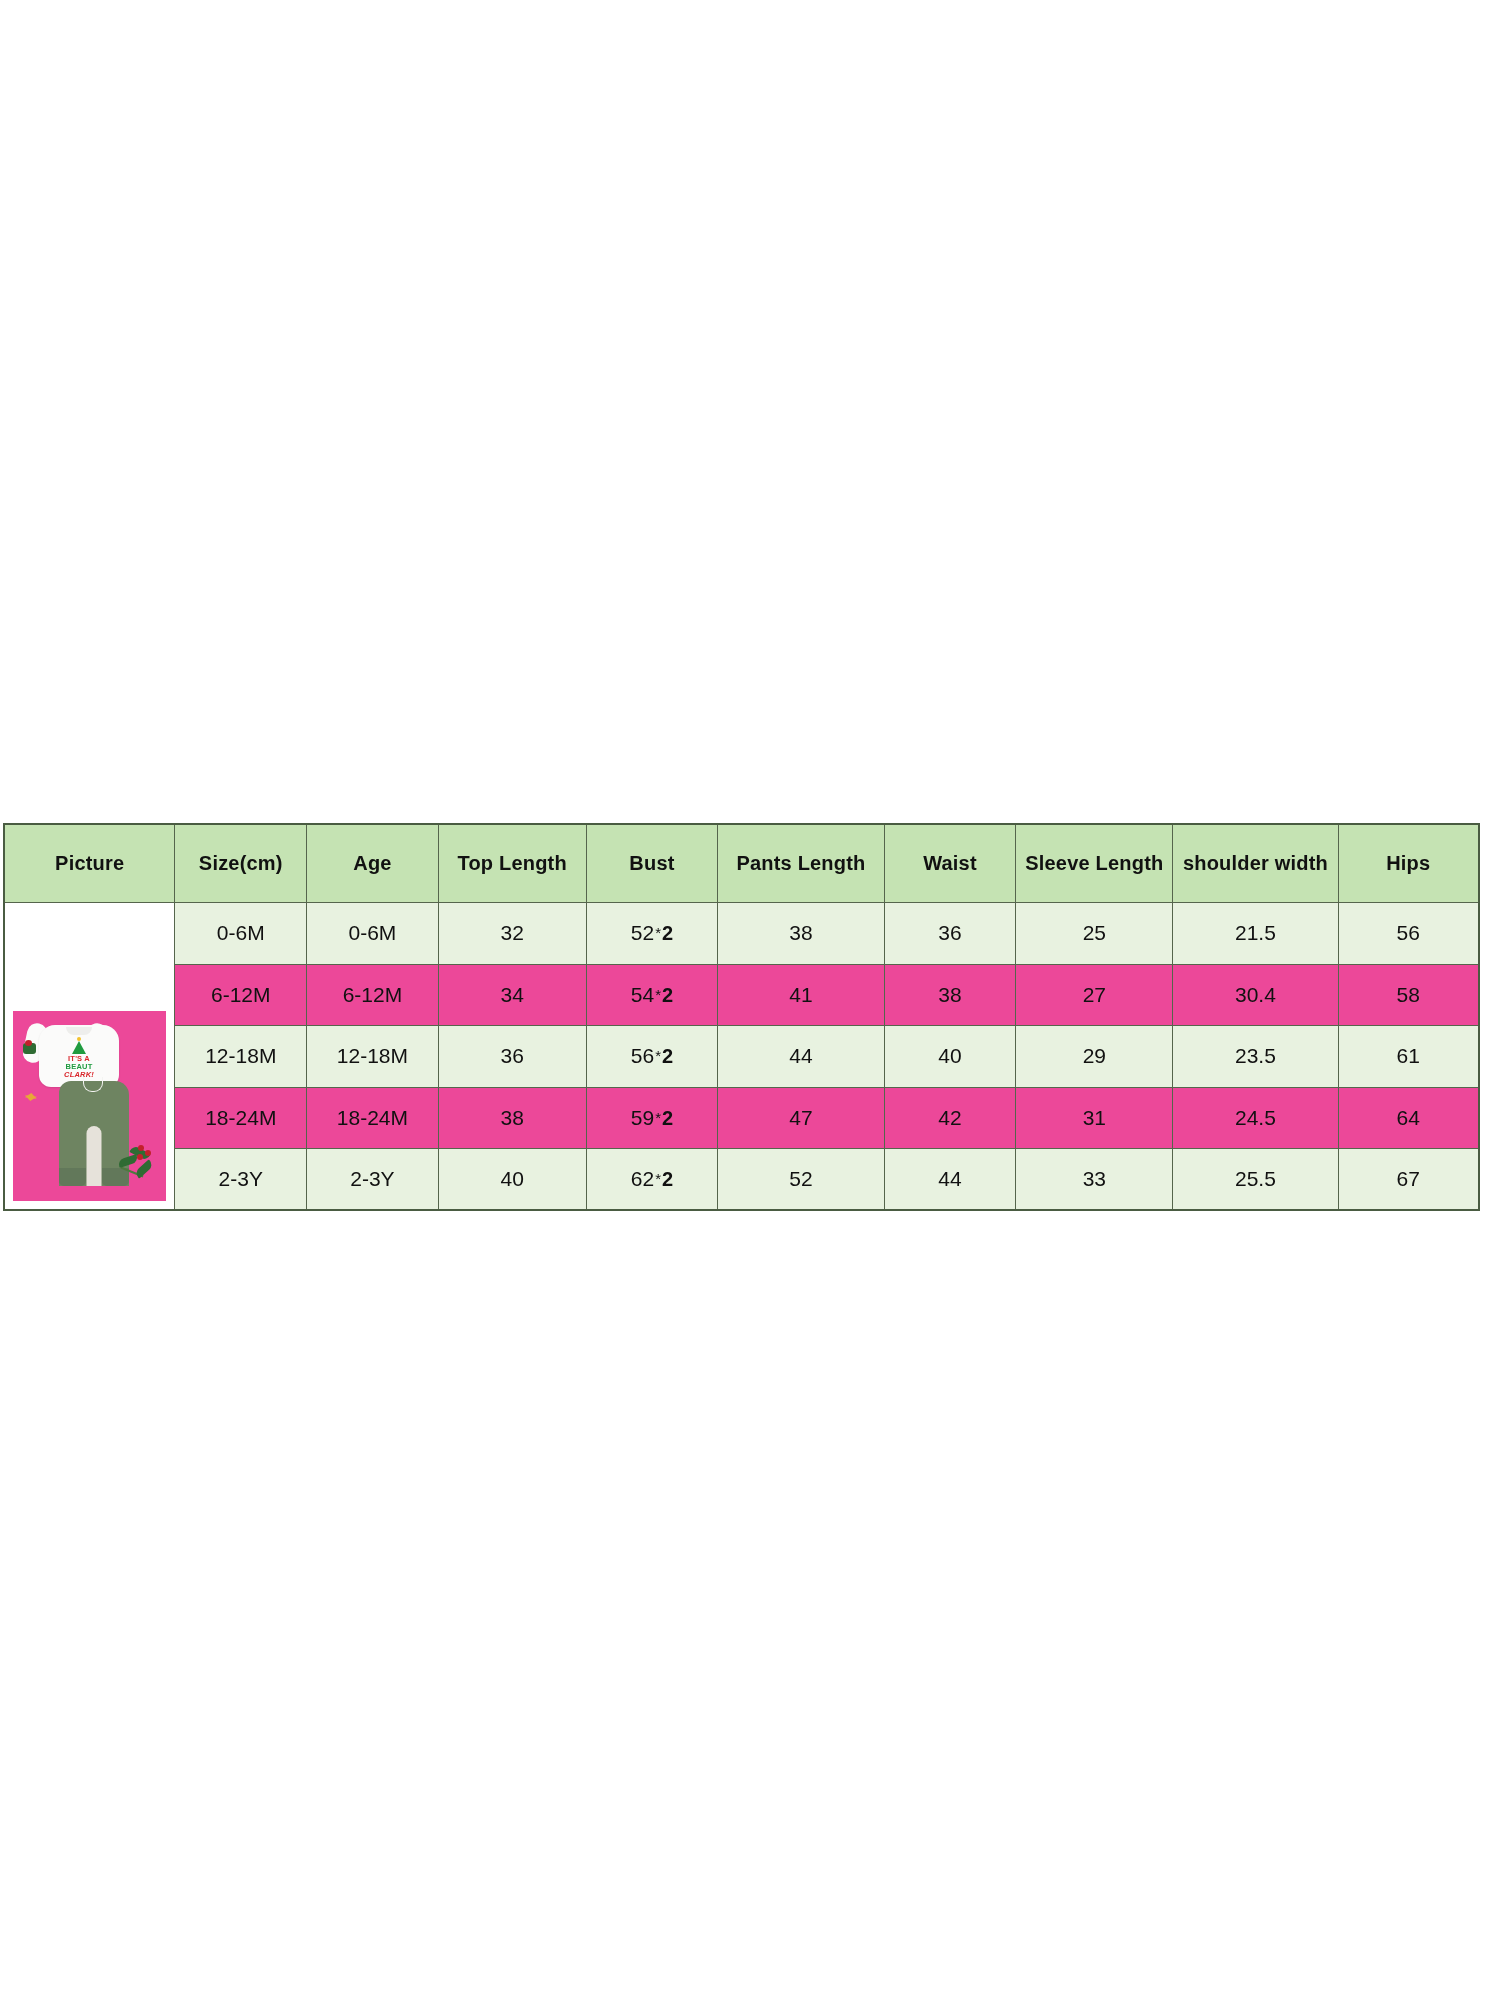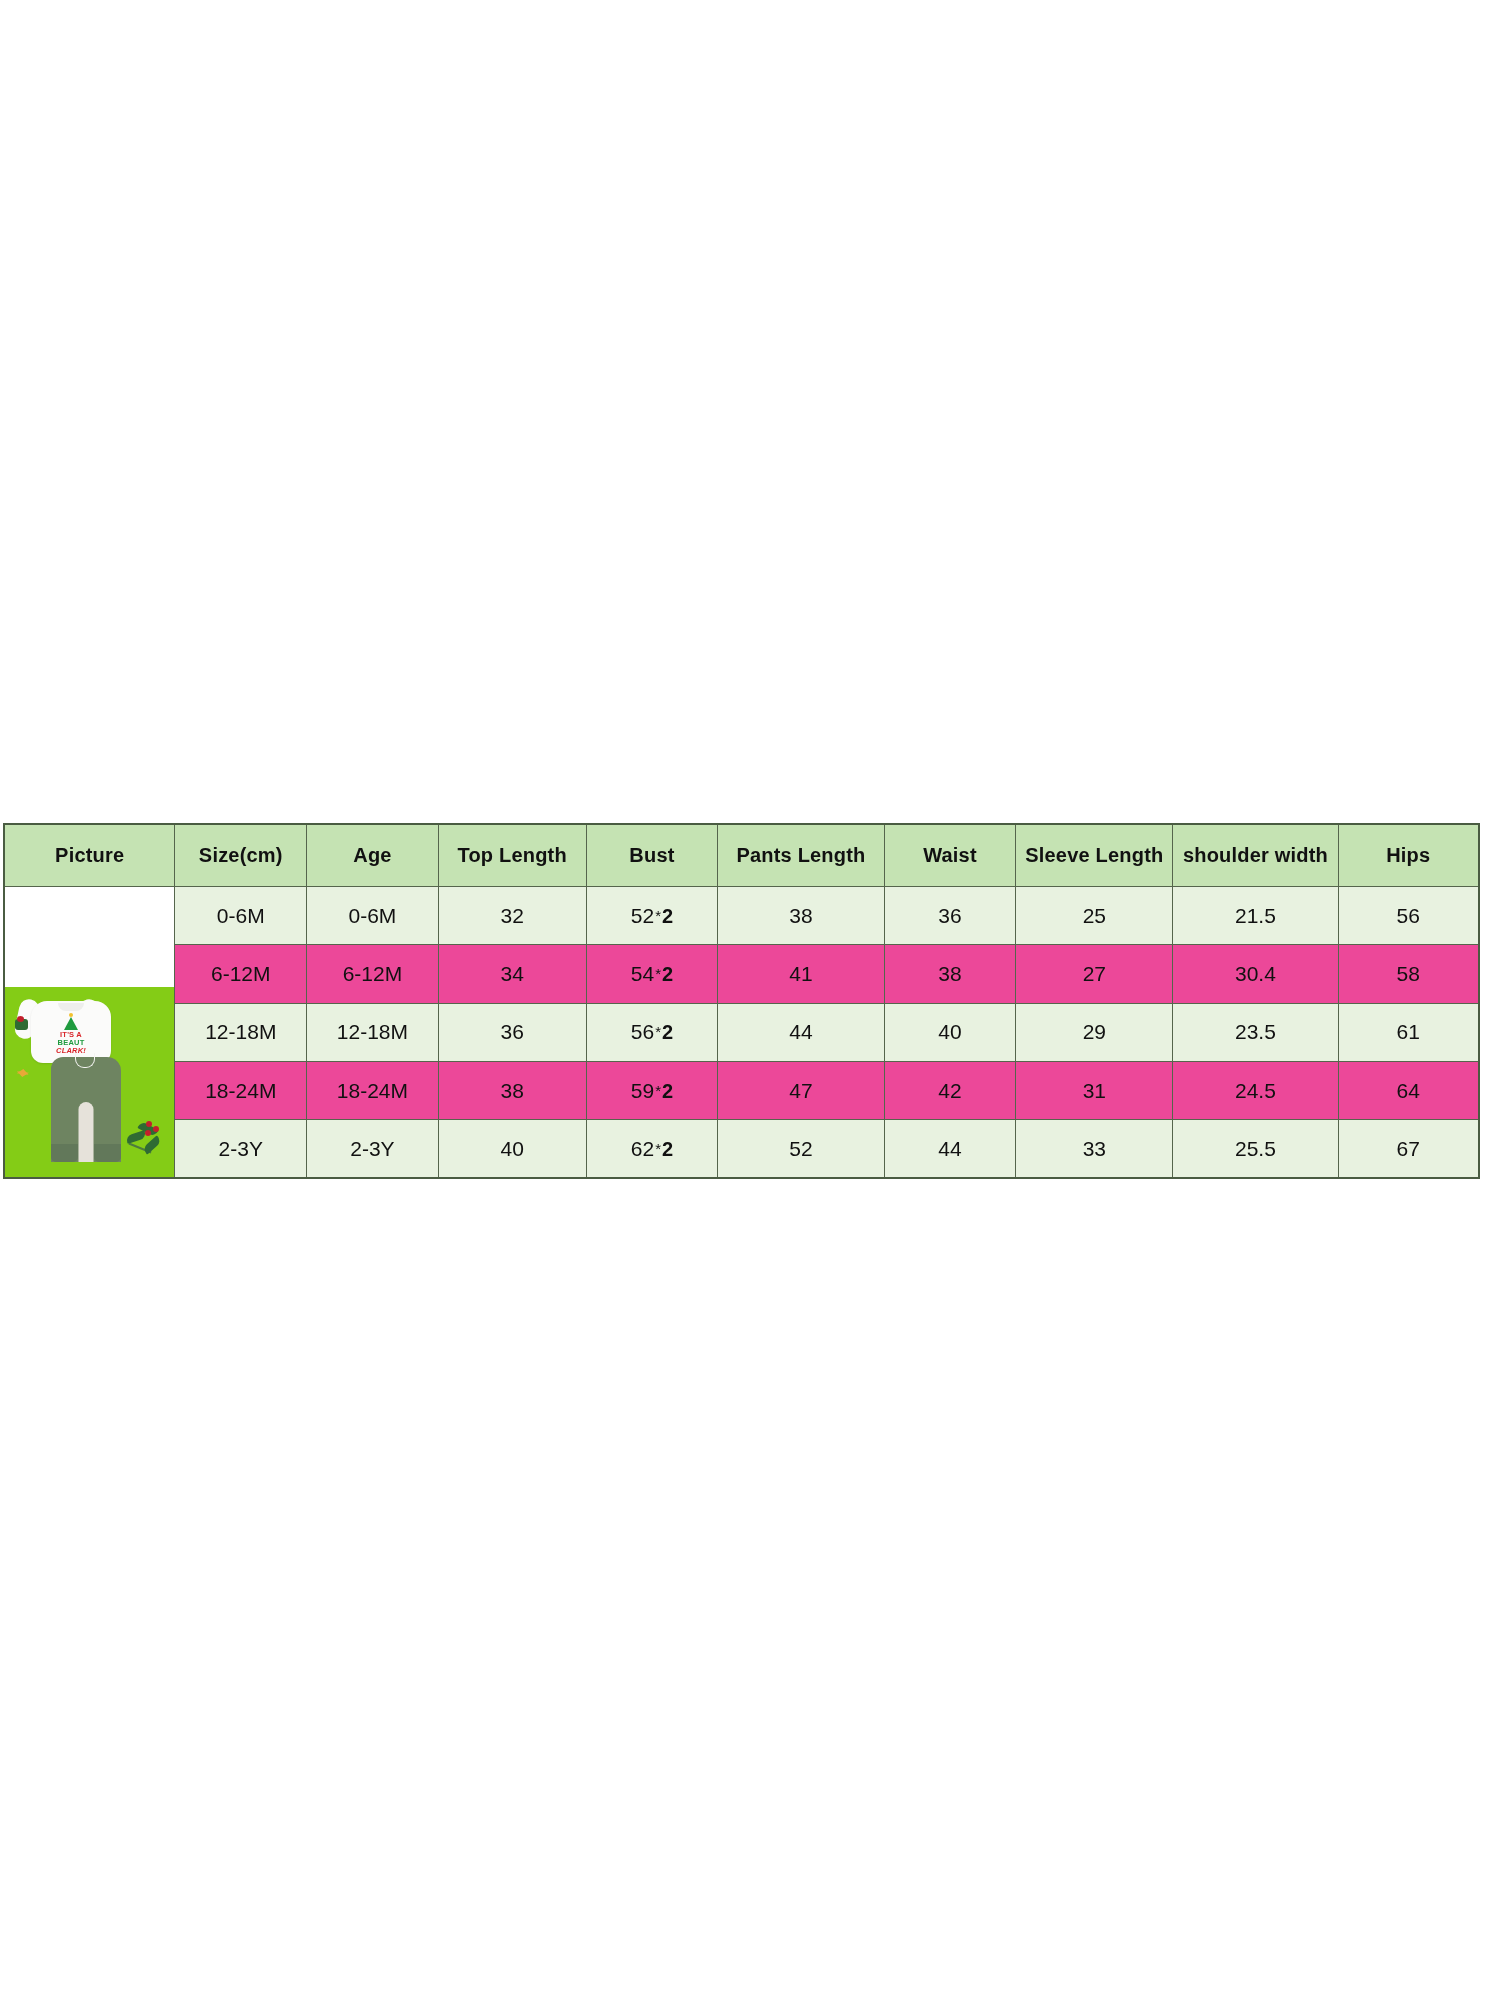--- a/index.html
+++ b/index.html
@@ -23,21 +23,21 @@
     top: 823px;
     width: 1477px;
     border-collapse: collapse;
     table-layout: fixed;
     border: 2px solid #4a5c42;
   }
   #size-chart td, #size-chart th {
     border: 1px solid #55654c;
     text-align: center;
     vertical-align: middle;
-    padding: 0;
+    padding: 8px;
     color: #111111;
   }
 
   
   #size-chart thead th {
     background: #c5e3b3;
     height: 61px;
     font-size: 20px;
     font-weight: bold;
     letter-spacing: 0.2px;
@@ -58,21 +58,21 @@
     background: #ffffff !important;
     padding: 0;
     position: relative;
     vertical-align: top;
   }
   .product-photo {
     position: relative;
     width: 100%;
     height: 190px;
     margin-top: 100px;
-    background: #84cc16;
+    background: #ec4899;
     overflow: hidden;
   }
   
   .sweatshirt {
     position: absolute;
     left: 26px;
     top: 14px;
     width: 80px;
     height: 62px;
     background: #fbfbfa;

